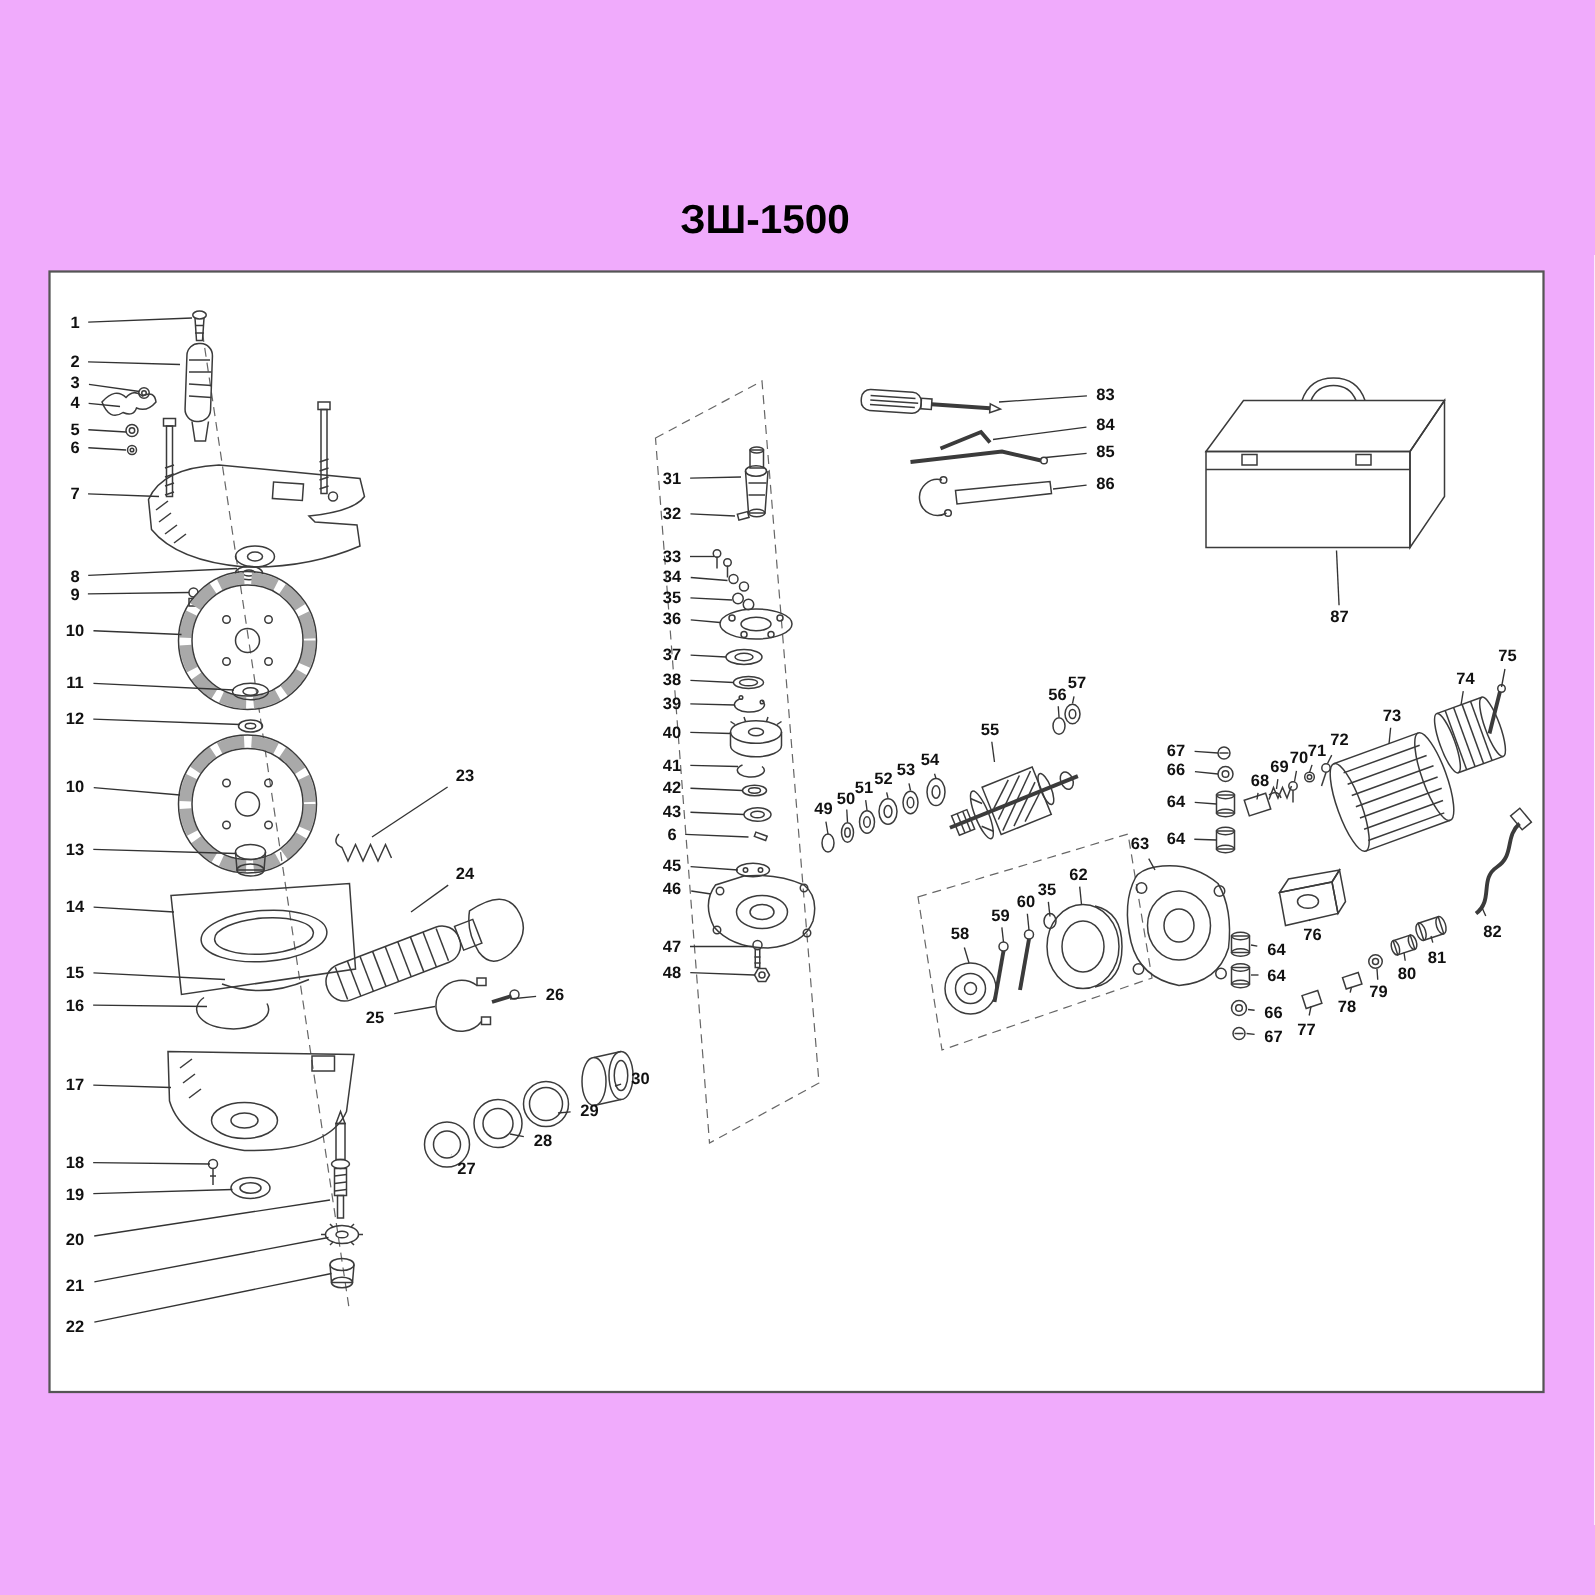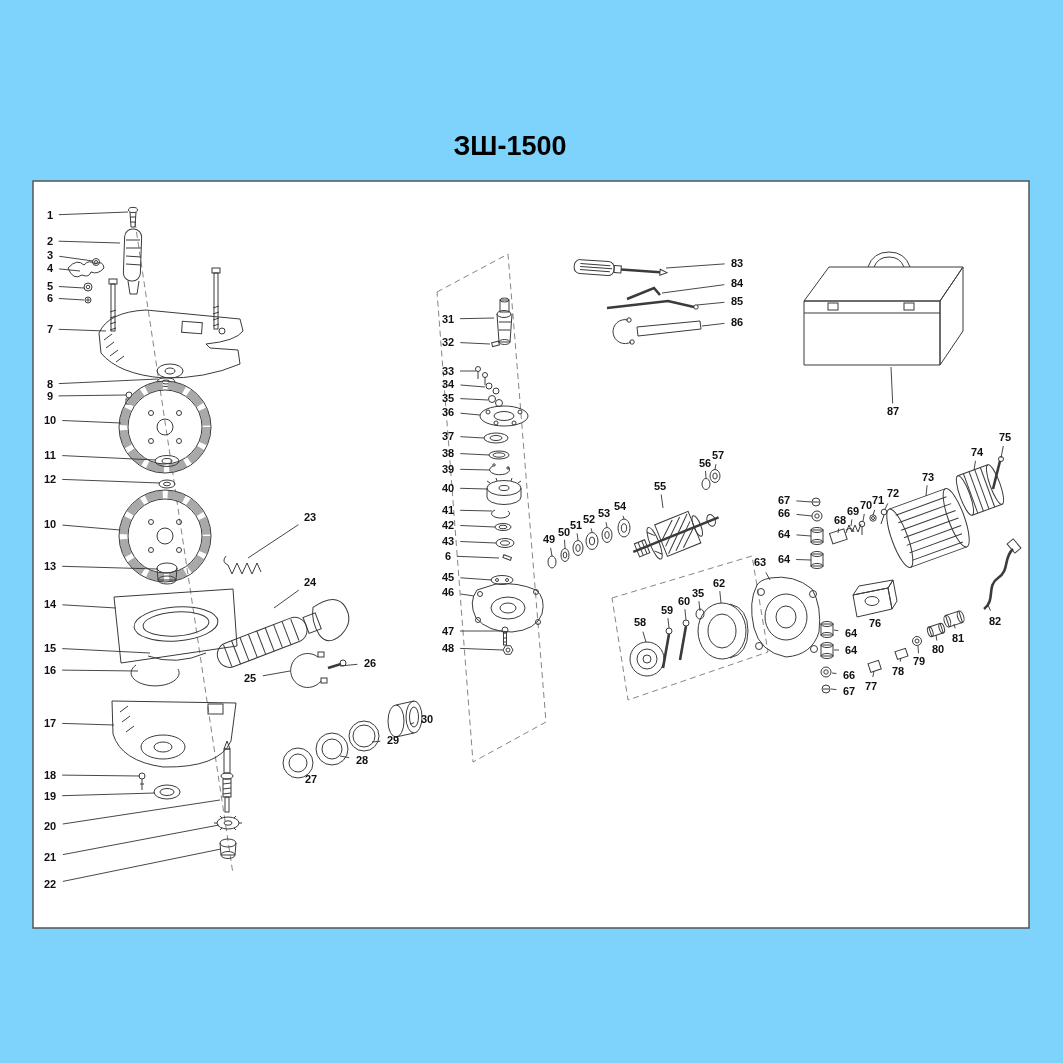--- a/index.html
+++ b/index.html
@@ -1,16 +1,16 @@
 <!DOCTYPE html>
 <html><head>
 <meta charset="utf-8">
 <style>
   html,body{margin:0;padding:0;background:#fff;}
-  .page{width:1063px;height:1063px;position:relative;background:#7dd3fc;font-family:"Liberation Sans",sans-serif;}
+  .page{width:1063px;height:1063px;position:relative;background:#f0abfc;font-family:"Liberation Sans",sans-serif;}
   svg{display:block;}
   .title{font:600 27px "Liberation Sans",sans-serif;fill:#000;text-anchor:middle;}
   .callout{font:700 11px "Liberation Sans",sans-serif;fill:#111;text-anchor:middle;}
   .leader{stroke:#333;stroke-width:0.9;fill:none;}
   .p{stroke:#3b3b3b;stroke-width:1;fill:none;}
   .thick{stroke:#3b3b3b;stroke-width:2.6;fill:none;}
   .dash{stroke:#666;stroke-width:0.8;fill:none;stroke-dasharray:6 4;}
   .seg{stroke:#a9a9a9;stroke-width:8;fill:none;stroke-dasharray:17 5;}
   .frame{stroke:#555;stroke-width:1.5;fill:#fff;}
 </style>

